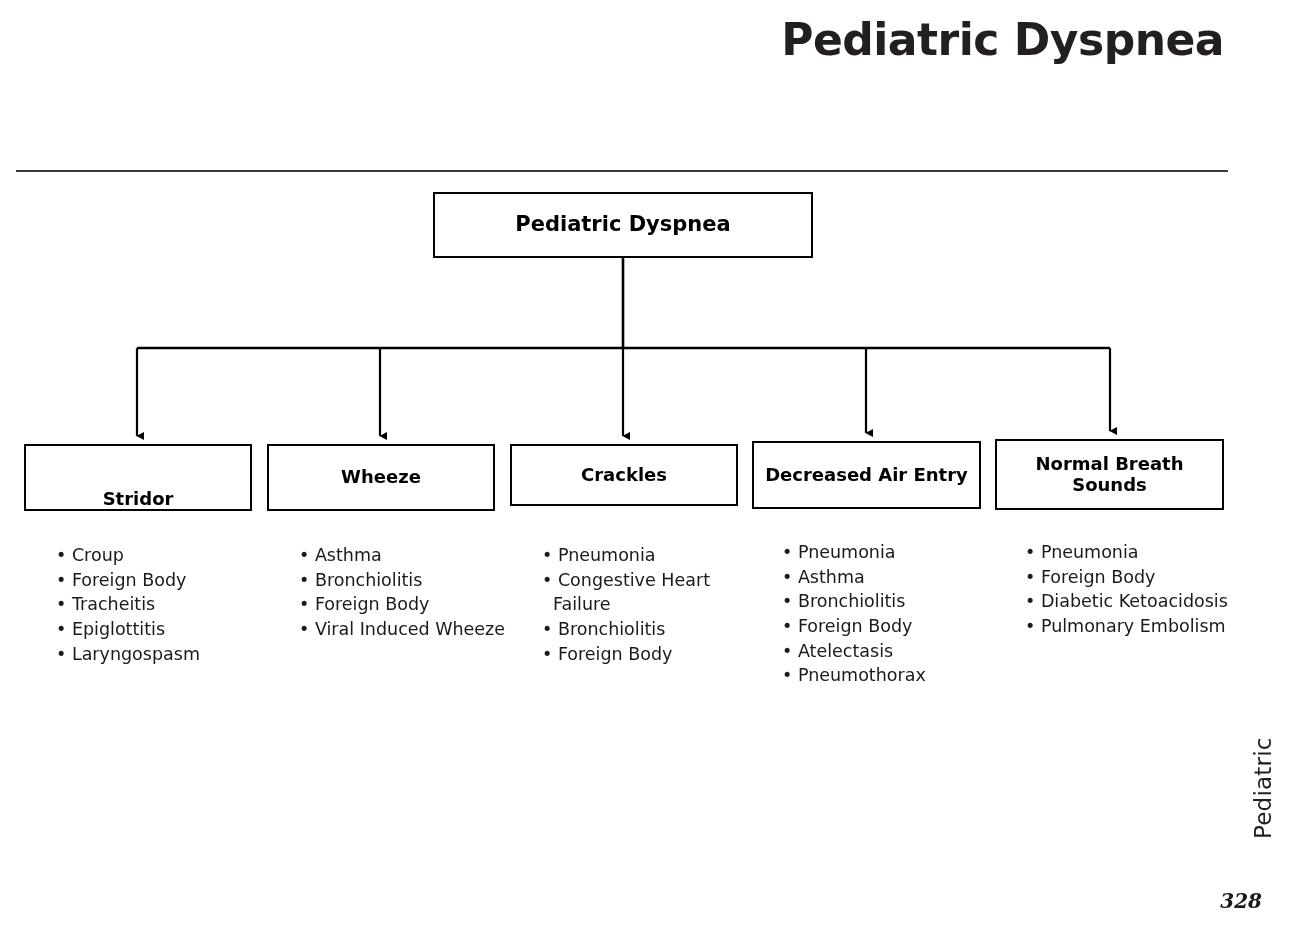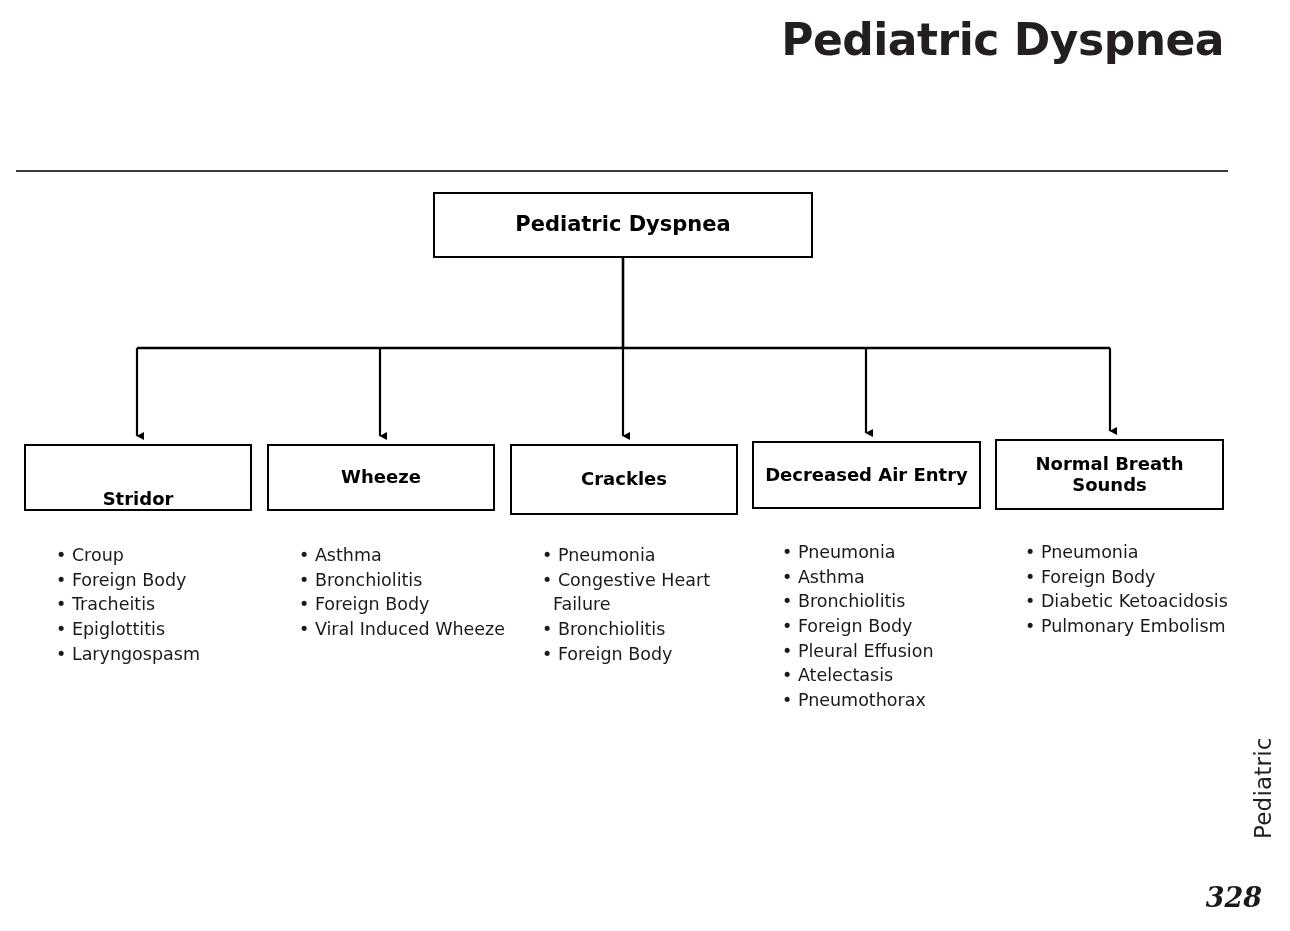--- a/index.html
+++ b/index.html
@@ -75,21 +75,21 @@
     width: 380px;
     height: 66px;
     font-size: 21px;
   }
 
   .child-node {
     font-size: 18px;
   }
   #node-stridor            { left: 24px;   top: 444px; width: 228px; height: 67px; align-items: flex-end; }
   #node-wheeze             { left: 267px;  top: 444px; width: 228px; height: 67px; }
-  #node-crackles           { left: 510px;  top: 444px; width: 228px; height: 71px; }
+  #node-crackles           { left: 510px;  top: 444px; width: 228px; height: 62px; }
   #node-decreased-air-entry{ left: 752px;  top: 441px; width: 229px; height: 68px; text-align: right; }
   #node-normal-breath      { left: 995px;  top: 439px; width: 229px; height: 71px; }
 
   
   .node-list {
     position: absolute;
     margin: 16px;
     padding: 0;
     list-style: none;
     font-size: 17.5px;
@@ -124,21 +124,21 @@
     writing-mode: vertical-rl;
     transform: rotate(180deg);
     text-align: center;
     letter-spacing: 0.2px;
   }
   #page-number {
     position: absolute;
     right: 28px;
     bottom: 18px;
     font-family: "DejaVu Serif", "Liberation Serif", serif;
-    font-size: 27px;
+    font-size: 20px;
     font-weight: 700;
     font-style: italic;
     color: #1a1a1a;
   }
 </style>
 </head>
 <body>
 
 <div id="page-title">Pediatric Dyspnea</div>
 
@@ -208,21 +208,20 @@
       <li><span class="bullet">• </span><span>Congestive Heart Failure</span></li>
       <li><span class="bullet">• </span><span>Bronchiolitis</span></li>
       <li><span class="bullet">• </span><span>Foreign Body</span></li>
     </ul>
 
   <ul class="node-list" id="list-decreased-air-entry">
       <li><span class="bullet">• </span><span>Pneumonia</span></li>
       <li><span class="bullet">• </span><span>Asthma</span></li>
       <li><span class="bullet">• </span><span>Bronchiolitis</span></li>
       <li><span class="bullet">• </span><span>Foreign Body</span></li>
-      <li><span class="bullet">• </span><span>Pleural Effusion</span></li>
       <li><span class="bullet">• </span><span>Atelectasis</span></li>
       <li><span class="bullet">• </span><span>Pneumothorax</span></li>
     </ul>
 
   <ul class="node-list" id="list-normal-breath">
       <li><span class="bullet">• </span><span>Pneumonia</span></li>
       <li><span class="bullet">• </span><span>Foreign Body</span></li>
       <li><span class="bullet">• </span><span>Diabetic Ketoacidosis</span></li>
       <li><span class="bullet">• </span><span>Pulmonary Embolism</span></li>
     </ul>

